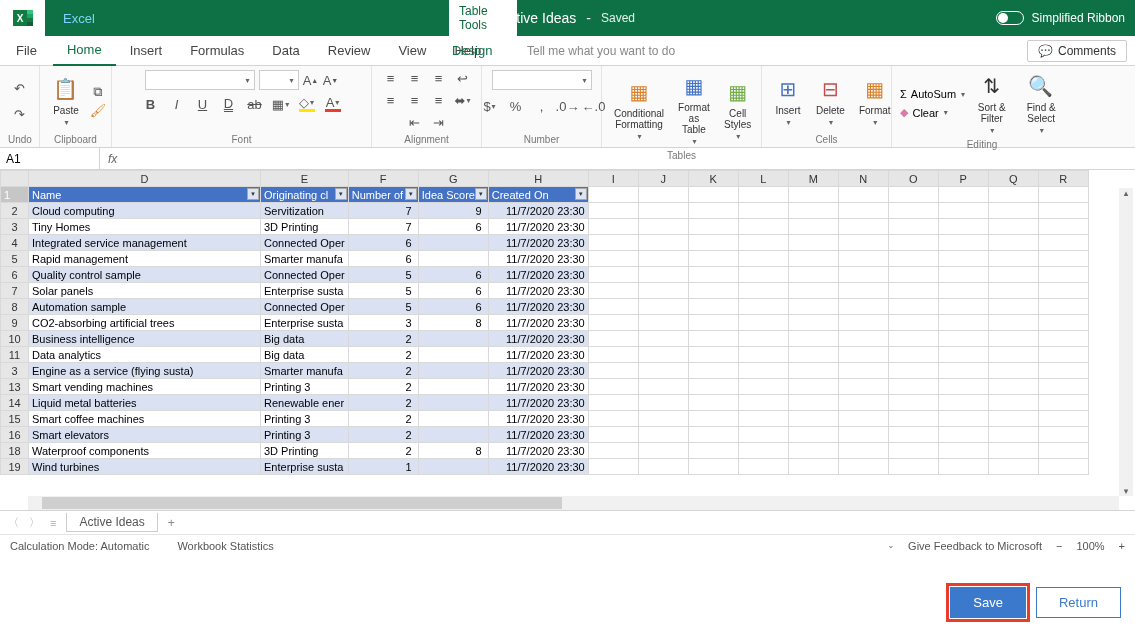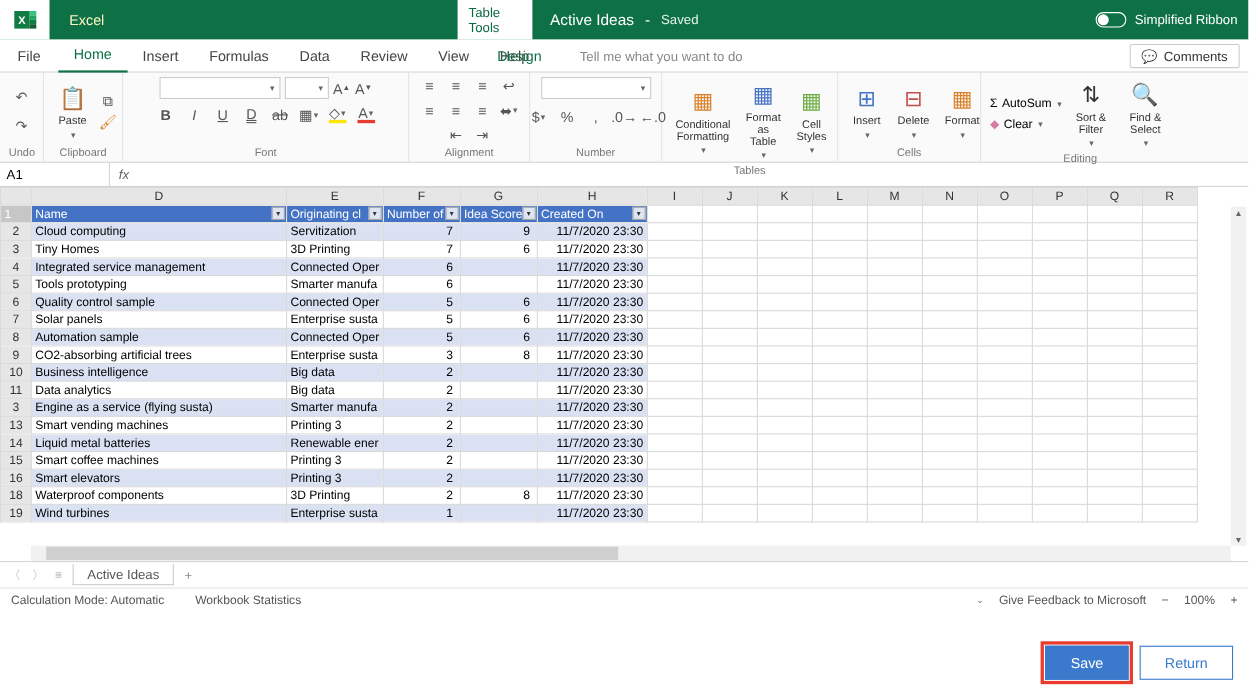--- a/index.html
+++ b/index.html
@@ -2,22 +2,22 @@
 <html><head>
 <meta charset="utf-8">
 <style>
 * { margin: 0; padding: 0; box-sizing: border-box; font-family: 'Segoe UI', Arial, sans-serif; }
 body { background: #fff; width: 1135px; height: 628px; overflow: hidden; position: relative; }
 
 
 .title-bar { height: 36px; background: #0e7145; display: flex; align-items: center; color: #fff; }
 .app-icon-wrap { width: 45px; height: 36px; background: #fff; display: flex; align-items: center; justify-content: center; }
 .app-icon { width: 24px; height: 24px; }
-.app-name { padding: 0 18px; font-size: 13px; color: #fef9c3; }
-.contextual-tab-inner { position: absolute; left: 416px; top: 0; height: 36px; display: flex; align-items: center; background: #fff; color: #0b6a3f; font-size: 12px; padding: 0 10px; width: 68px; justify-content: center; }
+.app-name { padding: 0 18px; font-size: 13px; color: #7dd3fc; }
+.contextual-tab-inner { position: absolute; left: 449px; top: 0; height: 36px; display: flex; align-items: center; background: #fff; color: #0b6a3f; font-size: 12px; padding: 0 10px; width: 68px; justify-content: center; }
 .doc-title-wrap { position: absolute; left: 50%; transform: translateX(-50%); display: flex; align-items: center; gap: 10px; font-size: 14px; }
 .doc-saved { font-size: 12px; opacity: .9; }
 .rt-controls { position: absolute; right: 10px; display: flex; align-items: center; gap: 8px; font-size: 12px; }
 .toggle { width: 28px; height: 14px; border: 1px solid #fff; border-radius: 8px; position: relative; }
 .toggle::after { content: ''; position: absolute; left: 1px; top: 1px; width: 10px; height: 10px; background: #fff; border-radius: 50%; }
 
 
 .tabs-row { height: 30px; background: #fff; border-bottom: 1px solid #d4d4d4; display: flex; align-items: center; font-size: 13px; color: #444; position: relative; }
 .tab { padding: 0 14px; height: 30px; display: flex; align-items: center; cursor: pointer; }
 .tab.file { padding: 0 16px; }
@@ -384,21 +384,21 @@
           <td style="background: rgb(255, 255, 255);"></td>
           <td style="background: rgb(255, 255, 255);"></td>
           <td style="background: rgb(255, 255, 255);"></td>
           <td style="background: rgb(255, 255, 255);"></td>
           <td style="background: rgb(255, 255, 255);"></td>
           <td style="background: rgb(255, 255, 255);"></td>
           <td style="background: rgb(255, 255, 255);"></td>
         </tr>
         <tr class="data-row">
           <th class="row-head">5</th>
-          <td>Tools prototyping</td>
+          <td>Rapid management</td>
           <td>Smarter manufa</td>
           <td class="num">6</td>
           <td class="num"></td>
           <td style="text-align: right;">11/7/2020 23:30</td>
           <td style="background: rgb(255, 255, 255);"></td>
           <td style="background: rgb(255, 255, 255);"></td>
           <td style="background: rgb(255, 255, 255);"></td>
           <td style="background: rgb(255, 255, 255);"></td>
           <td style="background: rgb(255, 255, 255);"></td>
           <td style="background: rgb(255, 255, 255);"></td>

